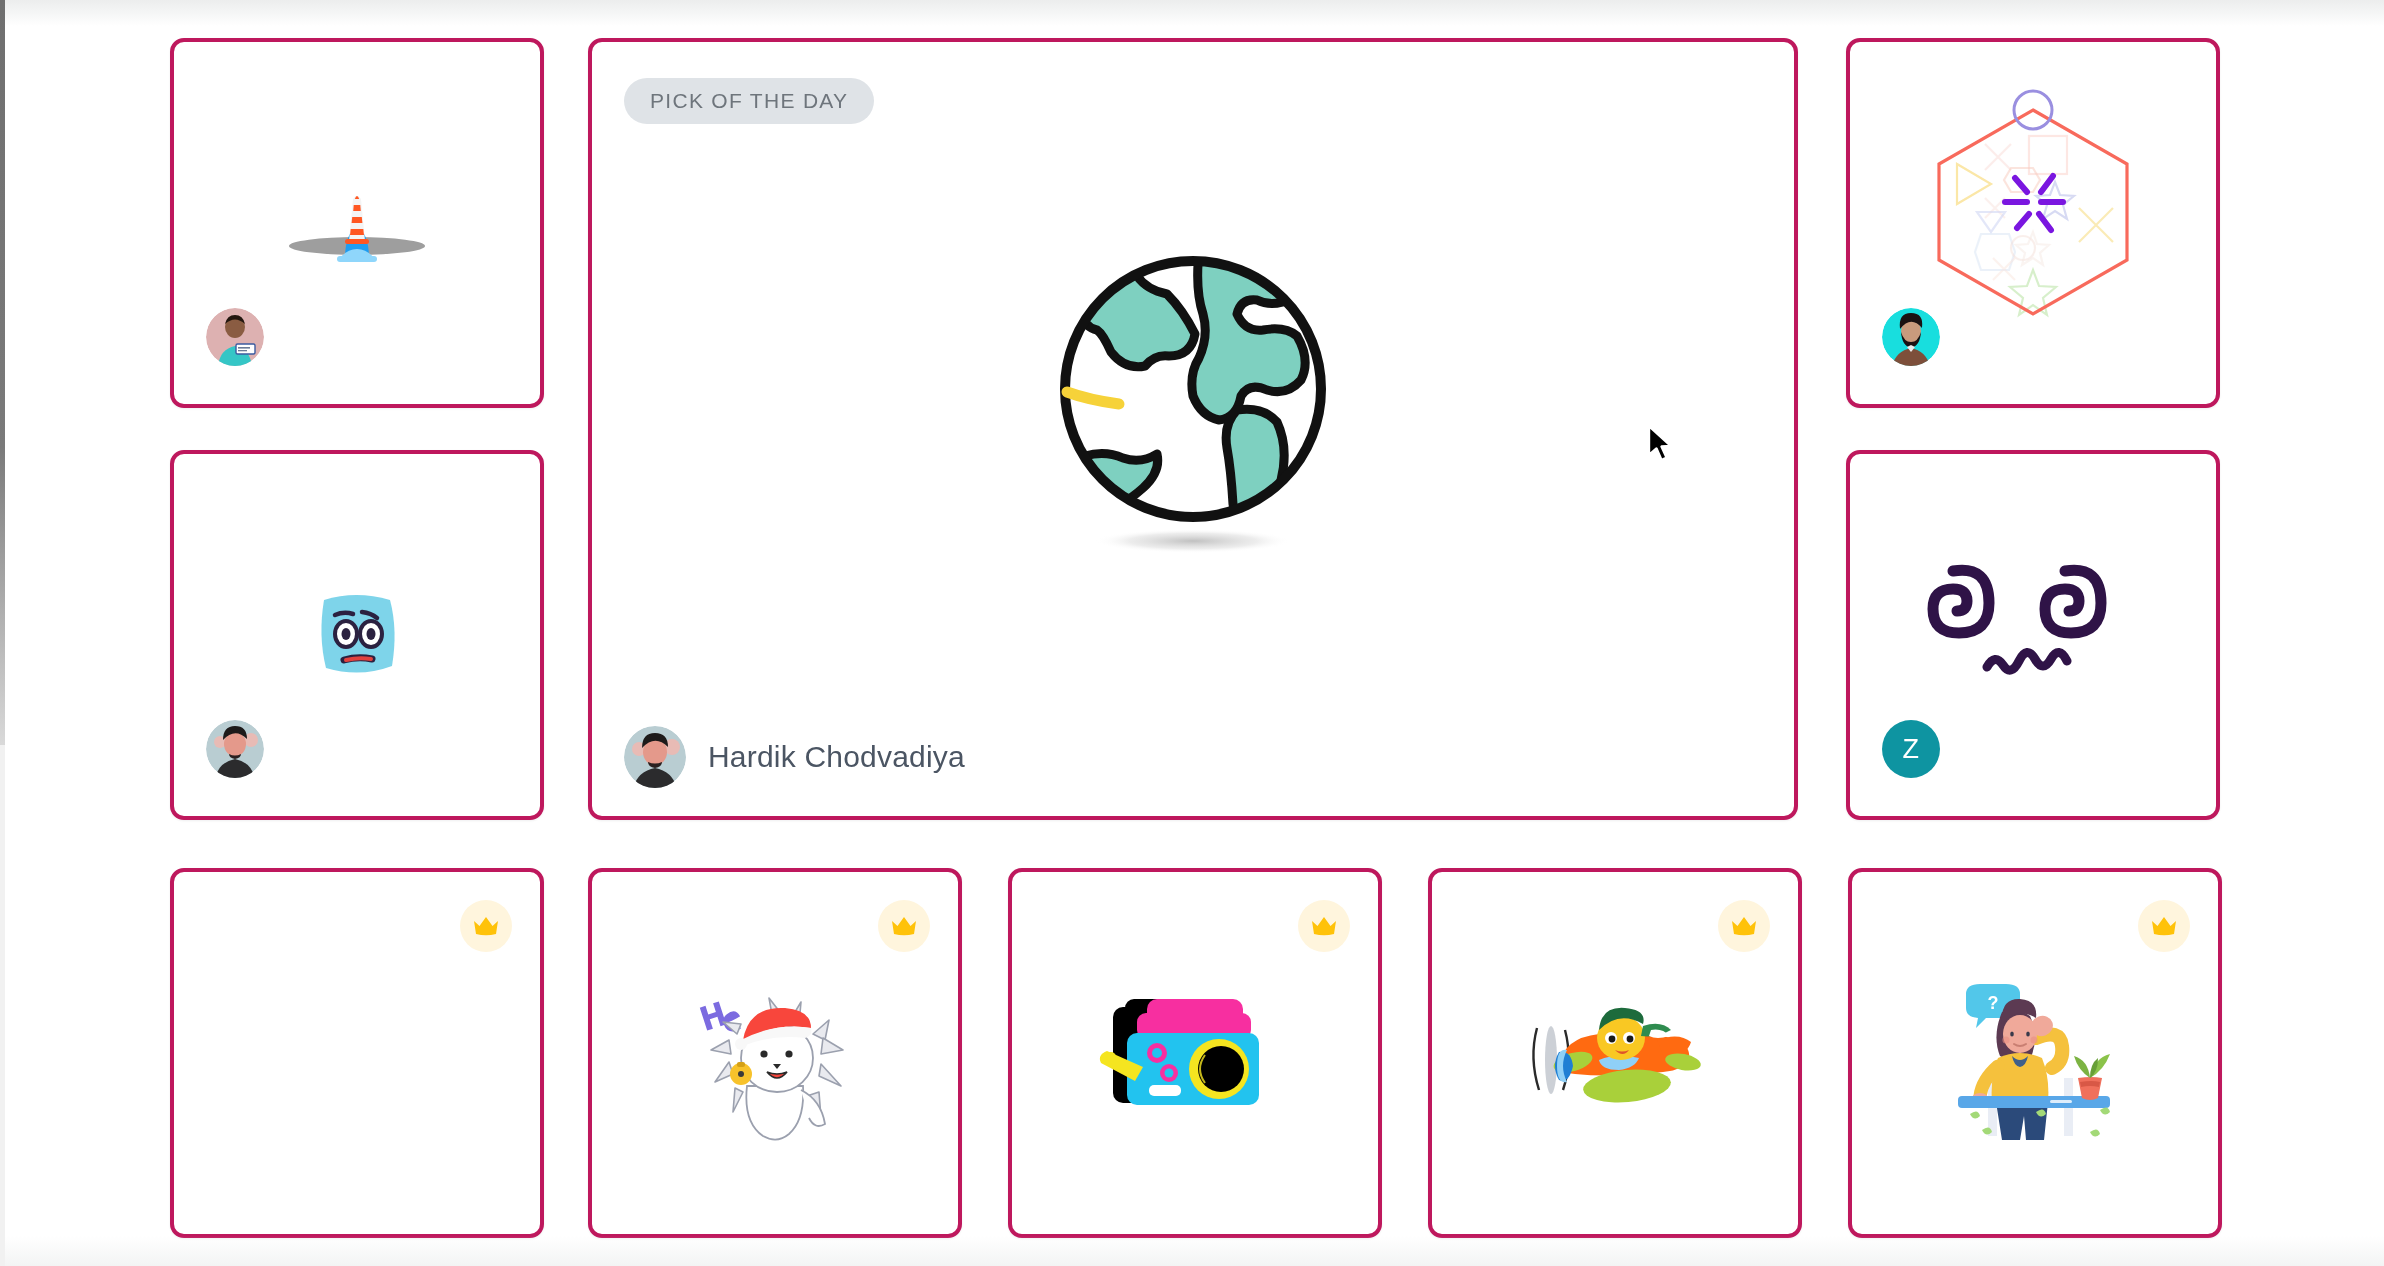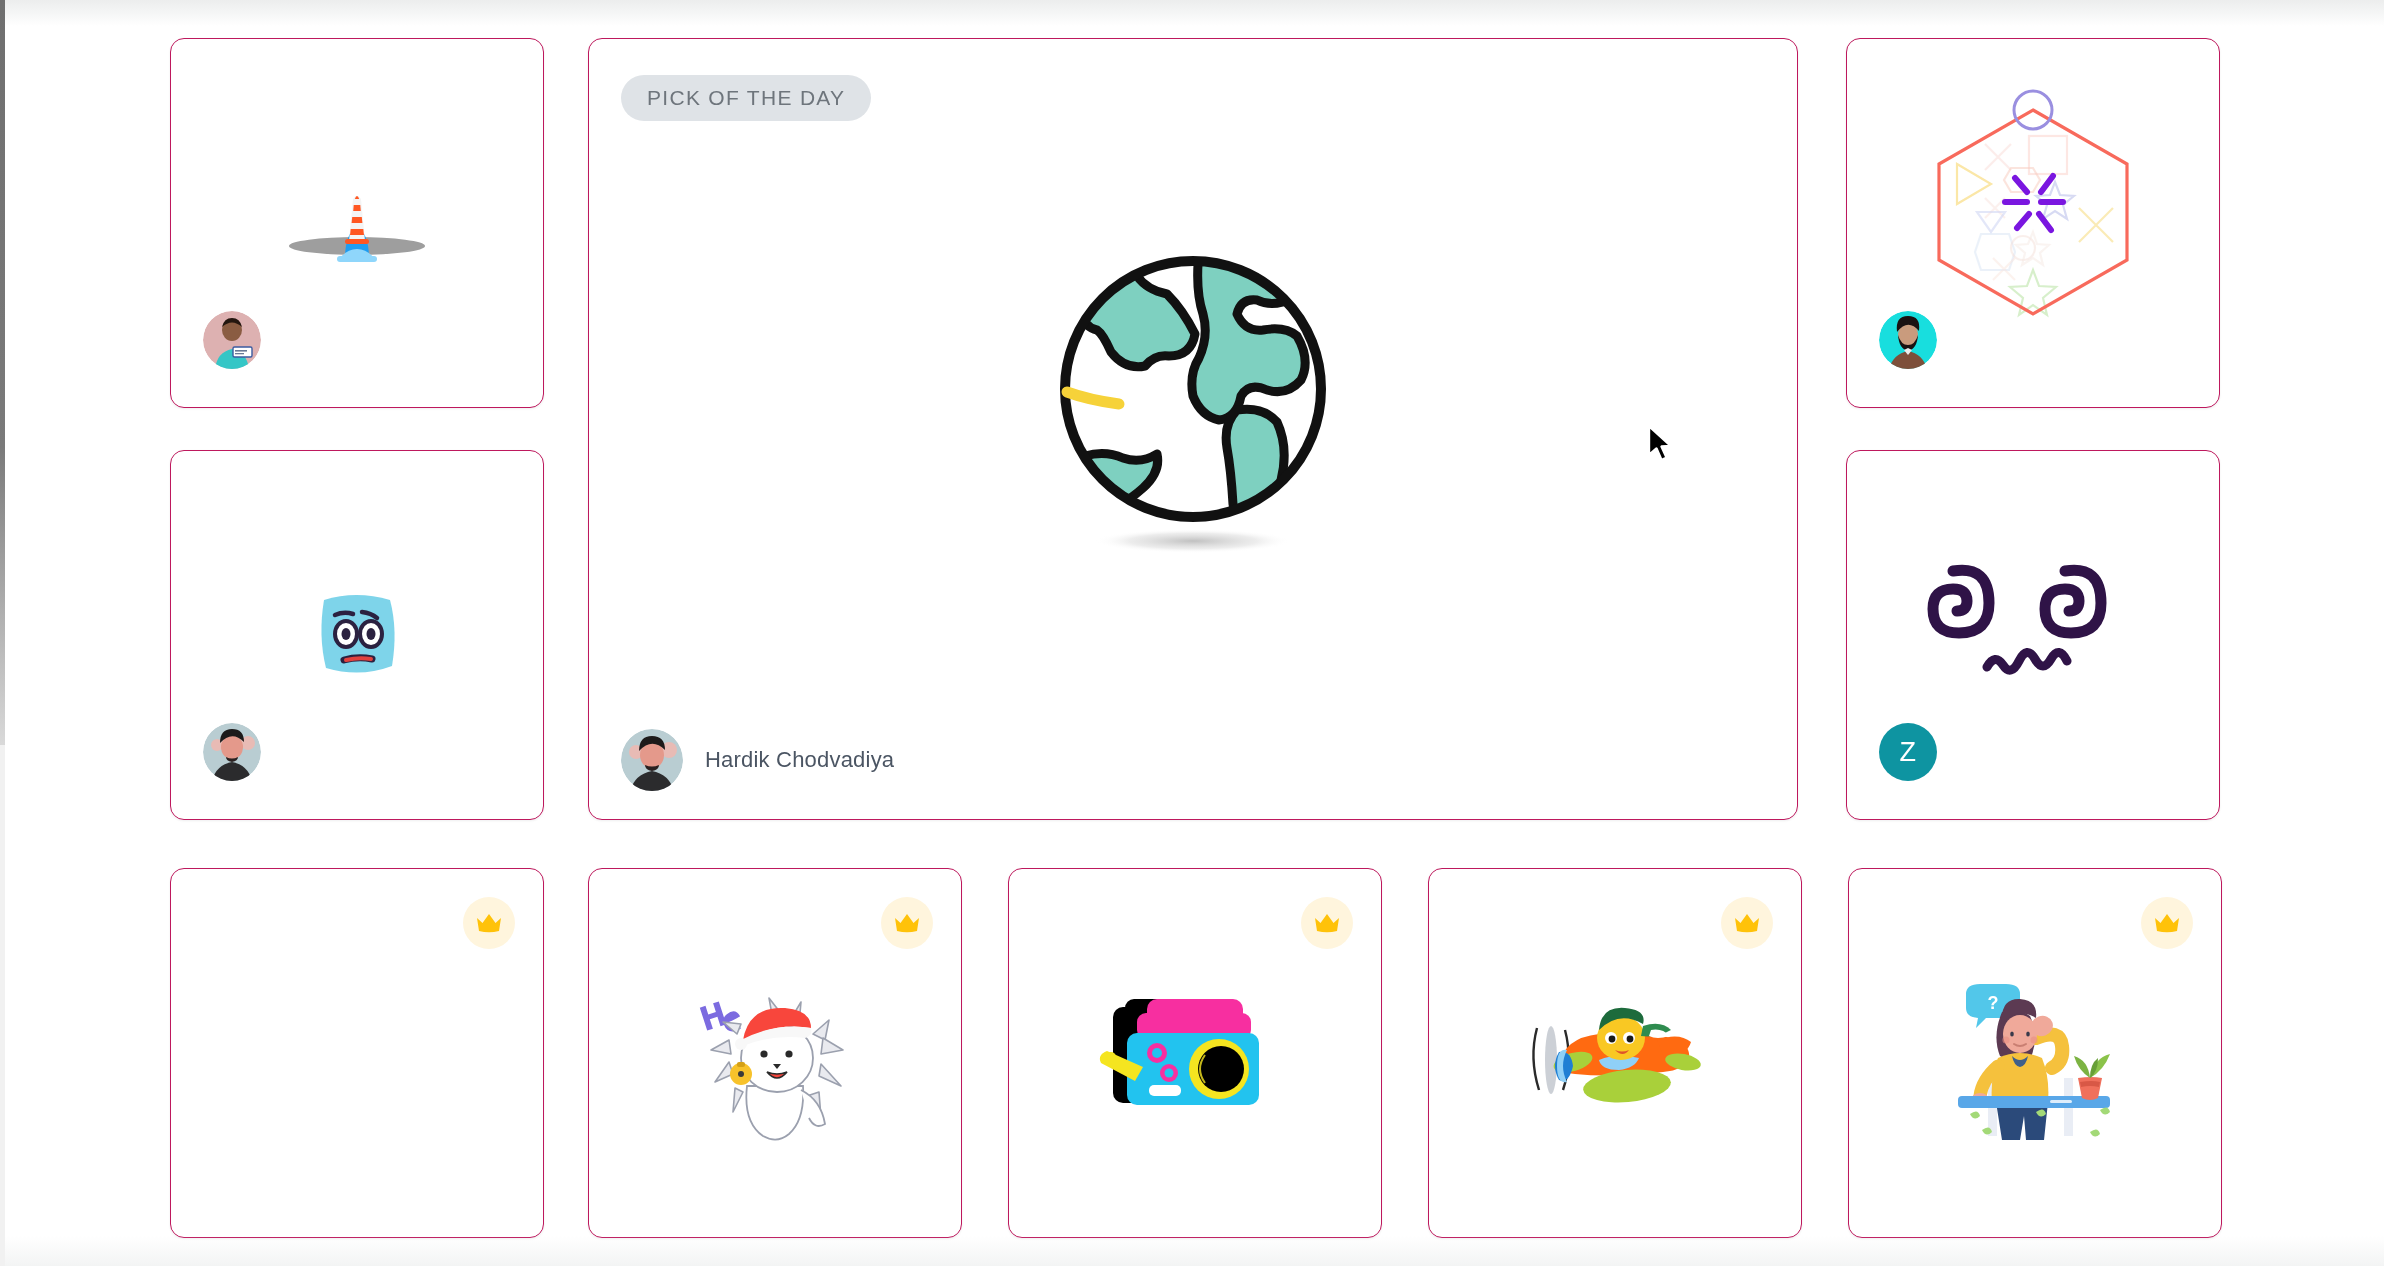--- a/index.html
+++ b/index.html
@@ -57,21 +57,21 @@
     height: 30px;
     background: linear-gradient(0deg, #f3f4f4 0%, rgba(255,255,255,0) 100%);
     z-index: 30;
     pointer-events: none;
   }
 
   
   .card {
     position: absolute;
     background: #ffffff;
-    border: 1px solid #be185d;
+    border: 4px solid #be185d;
     border-radius: 14px;
     box-shadow: 0 1px 3px rgba(16,24,40,0.04), 0 1px 2px rgba(16,24,40,0.03);
     overflow: hidden;
   }
 
   .card-art {
     position: absolute;
     inset: 0;
     display: flex;
     align-items: center;
@@ -134,21 +134,21 @@
     display: flex;
     align-items: center;
     gap: 22px;
   }
   .hero-footer .avatar {
     position: static;
     width: 62px;
     height: 62px;
   }
   .hero-author {
-    font-size: 22px;
+    font-size: 30px;
     color: #4b5563;
     font-family: "Liberation Sans", sans-serif;
     letter-spacing: 0.2px;
   }
 
   
   .crown-badge {
     position: absolute;
     right: 28px;
     top: 28px;

